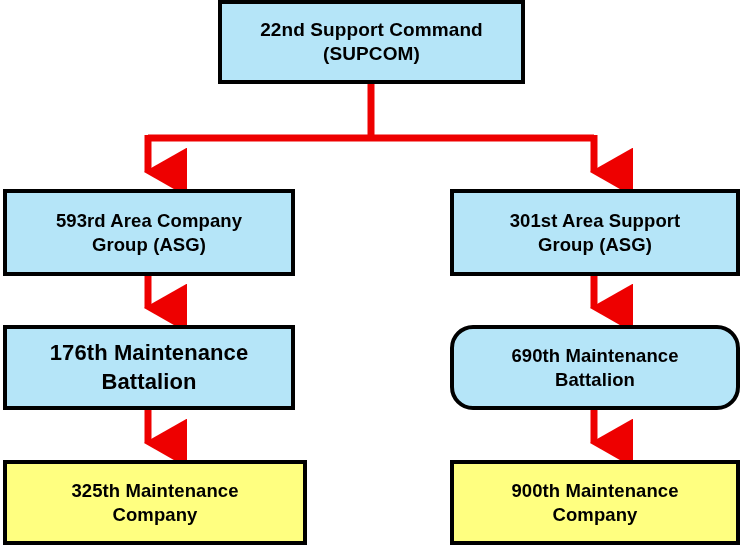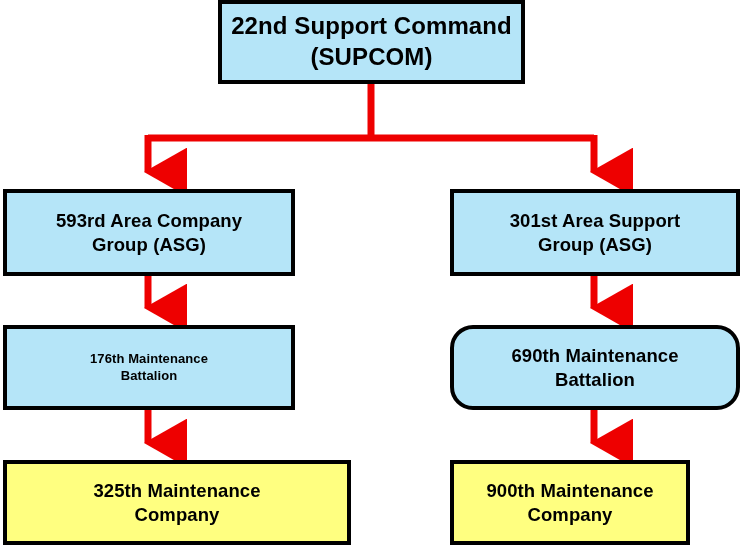--- a/index.html
+++ b/index.html
@@ -34,45 +34,45 @@
     line-height: 1.28;
     padding: 0 6px;
     white-space: pre-line;
   }
   .fill-blue { background: #b5e5f8; }
   .fill-yellow { background: #ffff80; }
 
   
   #node-supcom {
     left: 218px; top: 0px; width: 307px; height: 84px;
-    font-size: 24px;
+    font-size: 19px;
   }
   #node-asg-593 {
     left: 3px; top: 189px; width: 292px; height: 87px;
     font-size: 18.5px;
   }
   #node-asg-301 {
     left: 450px; top: 189px; width: 290px; height: 87px;
     font-size: 18.5px;
   }
   #node-bn-176 {
     left: 3px; top: 325px; width: 292px; height: 85px;
-    font-size: 13px;
+    font-size: 22px;
   }
   #node-bn-690 {
     left: 450px; top: 325px; width: 290px; height: 85px;
     font-size: 18.5px;
     border-radius: 23px;
   }
   #node-co-325 {
-    left: 3px; top: 460px; width: 348px; height: 85px;
+    left: 3px; top: 460px; width: 304px; height: 85px;
     font-size: 18.5px;
   }
   #node-co-900 {
-    left: 450px; top: 460px; width: 240px; height: 85px;
+    left: 450px; top: 460px; width: 290px; height: 85px;
     font-size: 18.5px;
   }
 
   
   .connector-svg {
     position: absolute;
     left: 0;
     top: 0;
     width: 743px;
     height: 548px;

